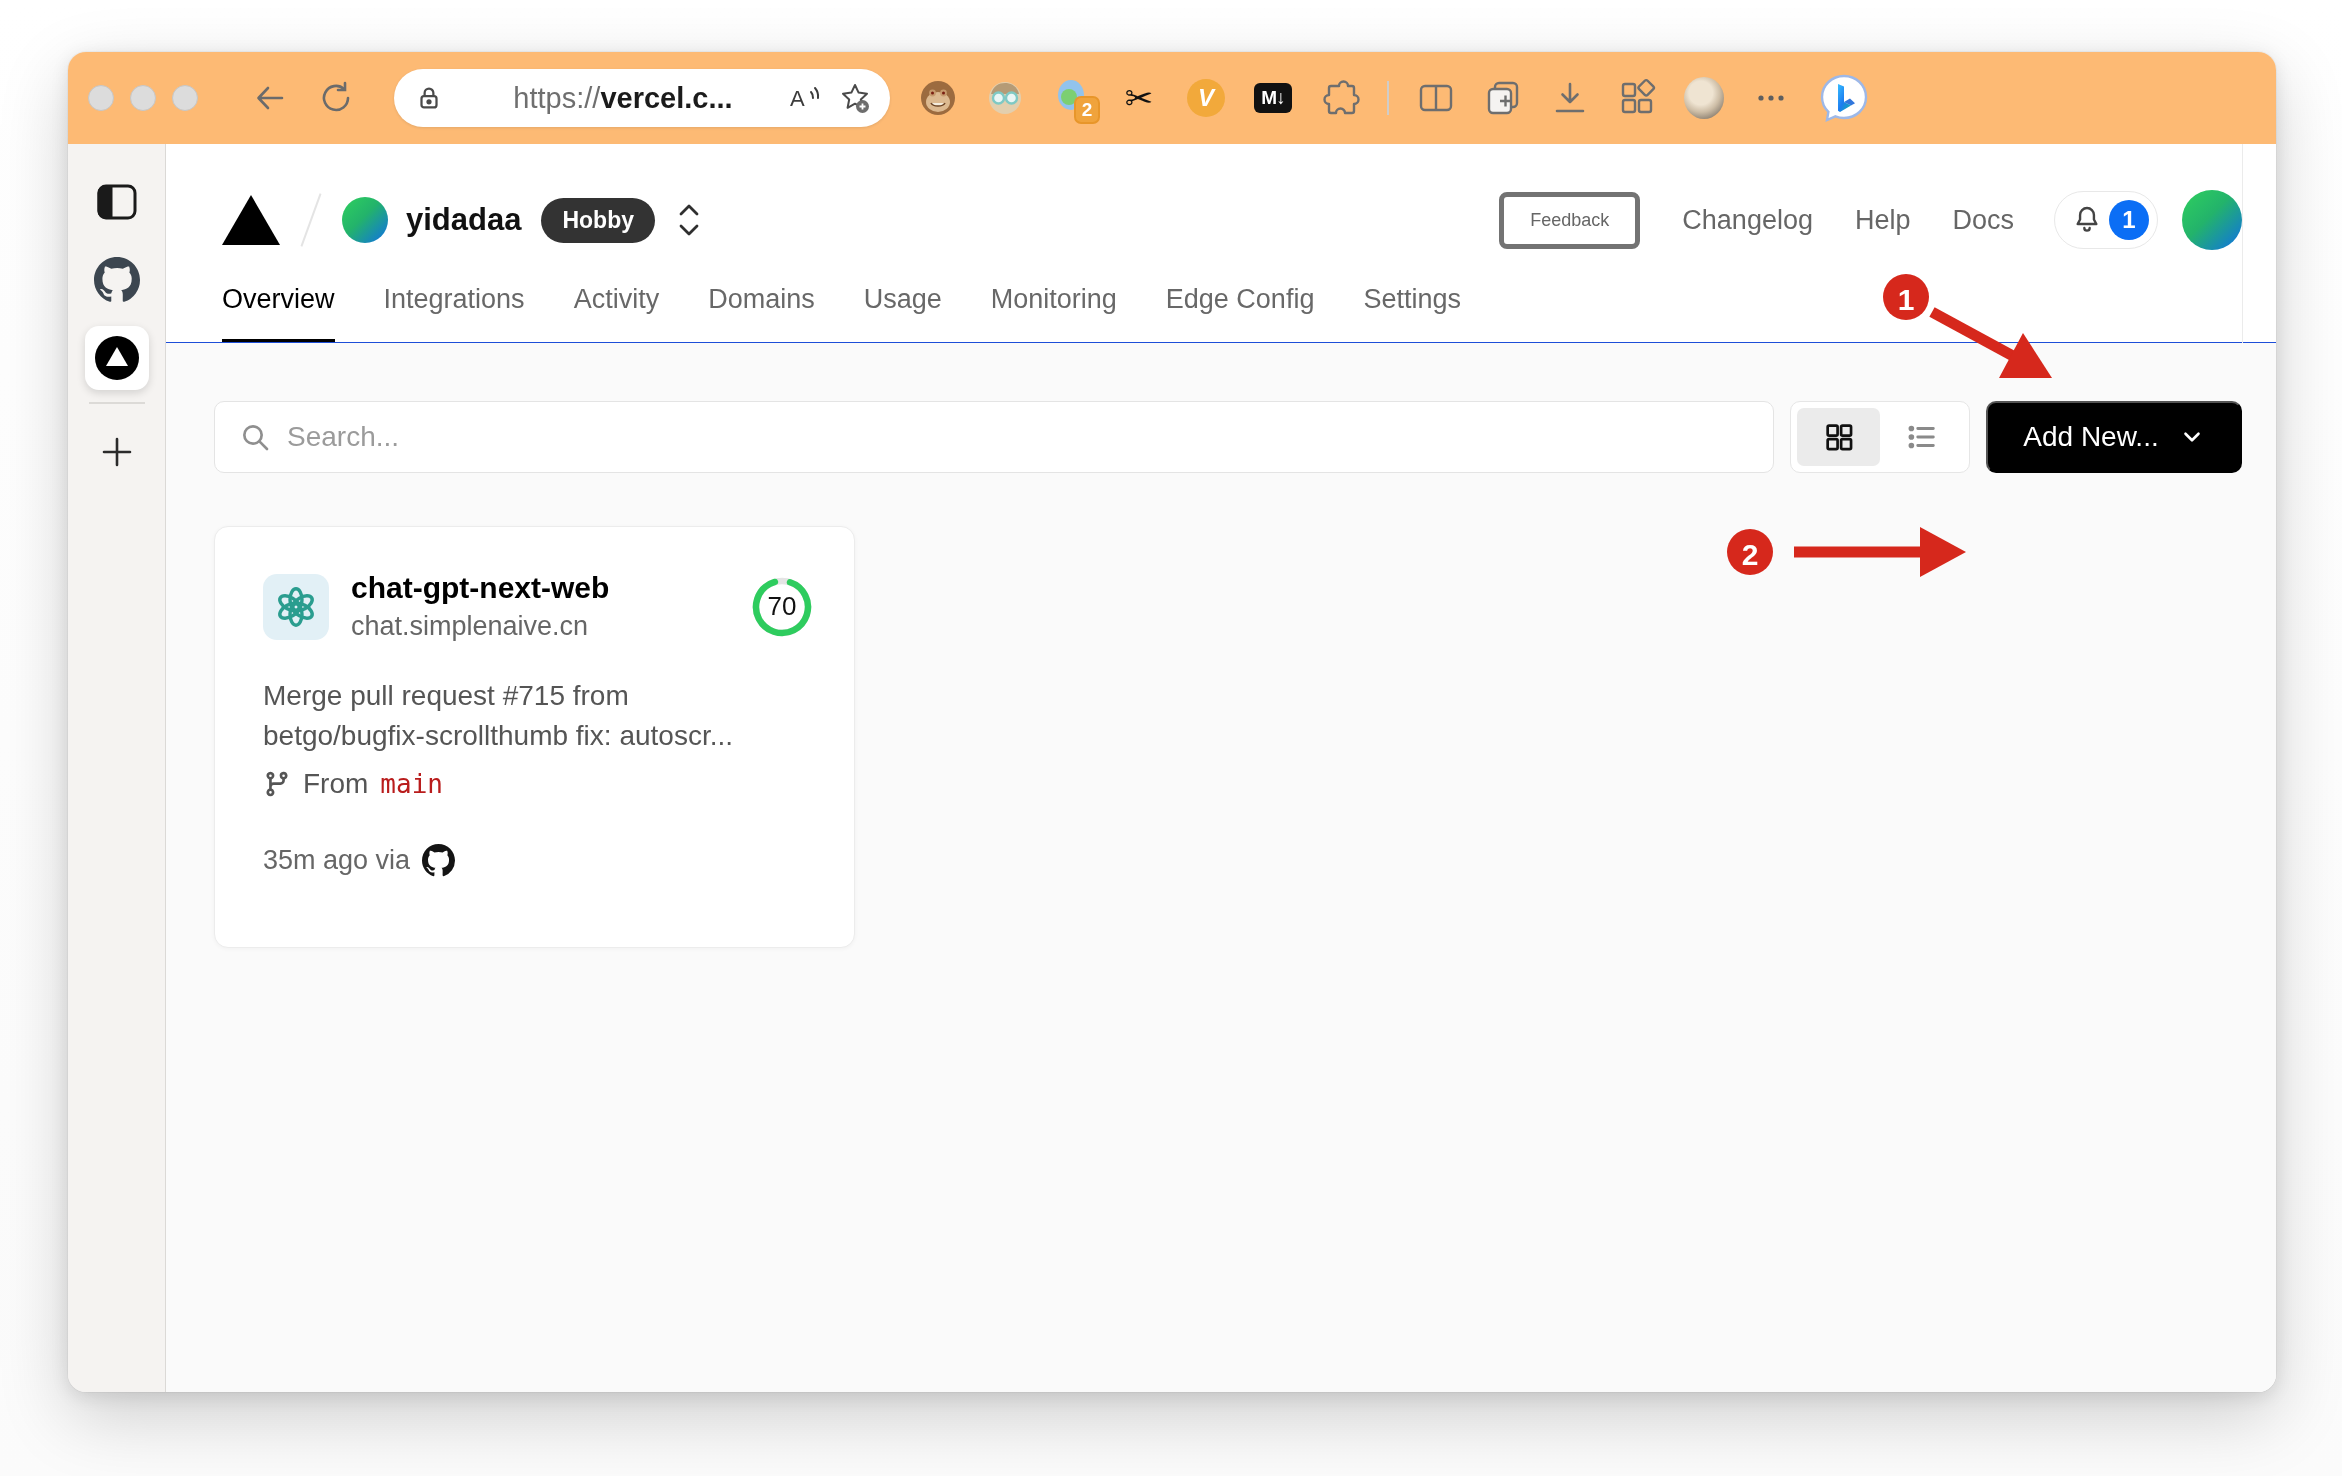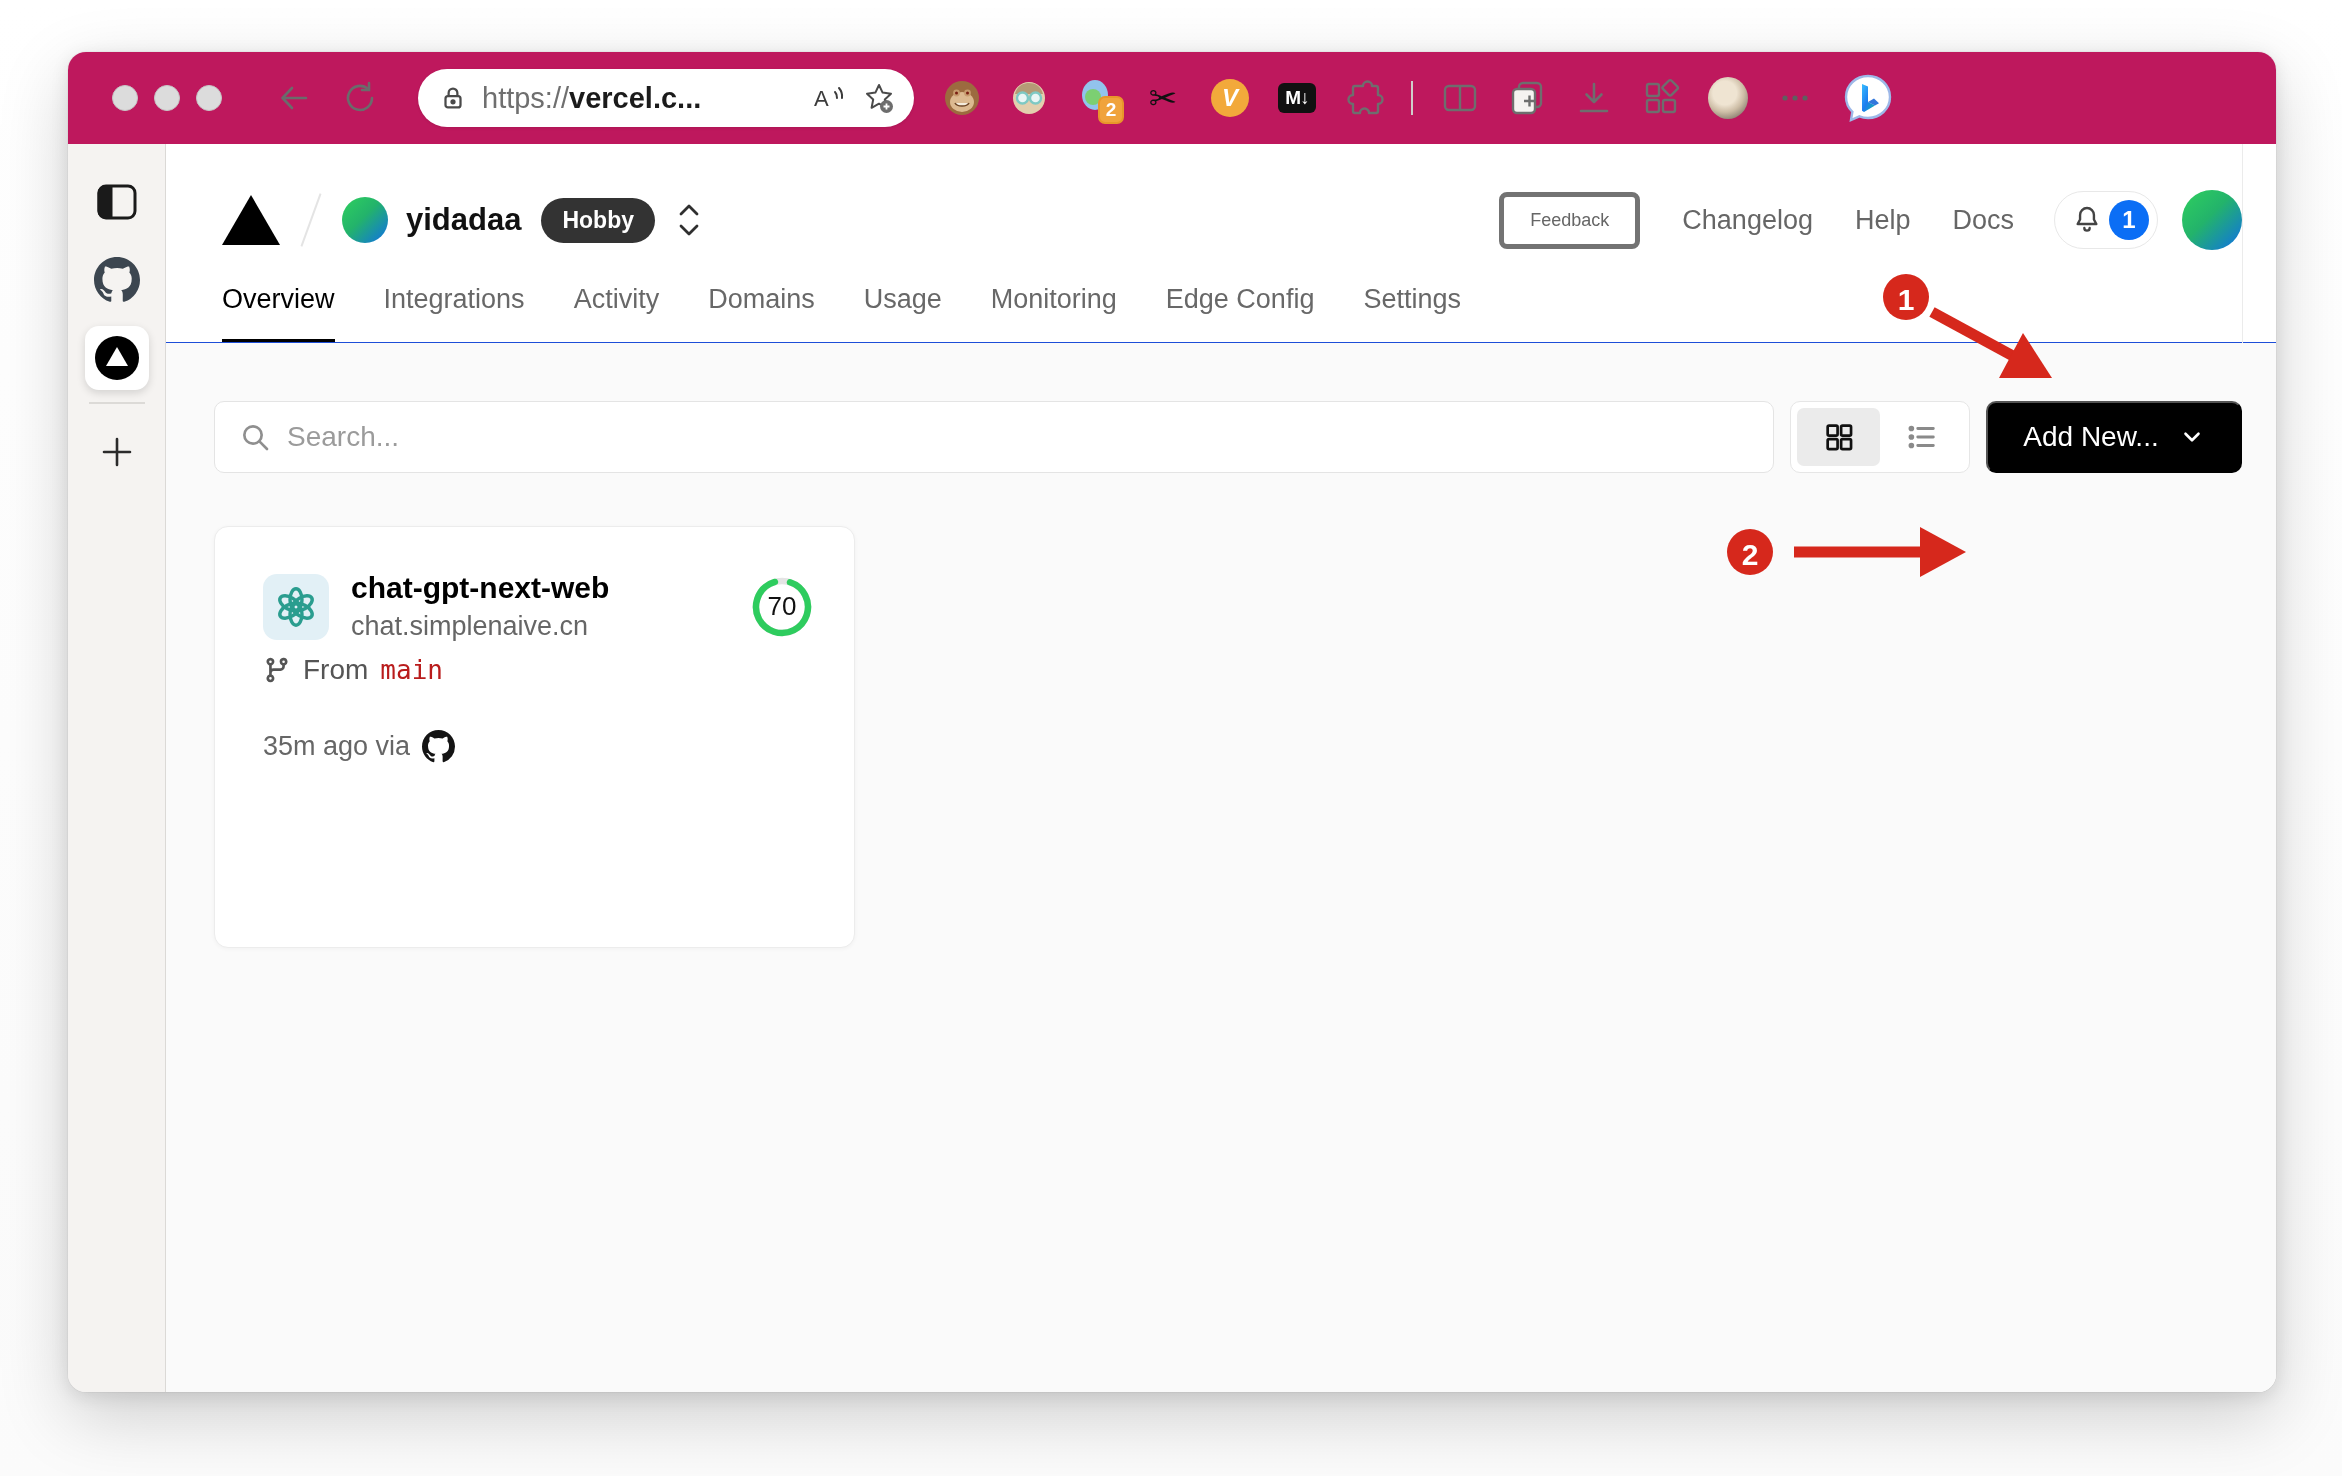--- a/index.html
+++ b/index.html
@@ -5,21 +5,21 @@
   * { margin:0; padding:0; box-sizing:border-box; }
   html,body { width:2342px; height:1476px; background:#fff; font-family:"Liberation Sans","DejaVu Sans",sans-serif; }
   .stage { position:relative; width:2342px; height:1476px; background:linear-gradient(180deg,#ffffff 0%,#fbfbfb 100%); overflow:hidden; }
 
   
   .window { position:absolute; left:68px; top:52px; width:2208px; height:1340px; background:#f5f3f1;
             border-radius:18px; overflow:hidden;
             box-shadow:0 24px 70px rgba(0,0,0,.18), 0 4px 18px rgba(0,0,0,.10), 0 0 0 1px rgba(0,0,0,.03); }
 
   
-  .chrome { height:92px; display:flex; align-items:center; padding:0 40px 0 44px; background:#be185d; }
+  .chrome { height:92px; display:flex; align-items:center; padding:0 40px 0 20px; background:#fdba74;text-align:center; }
   .lights { display:flex; gap:16px; }
   .light { width:26px; height:26px; border-radius:50%; background:#dcdcdc; border:1px solid #c6c6c6; }
   .navbtn { margin-left:52px; width:40px; height:40px; display:flex; align-items:center; justify-content:center; color:#6b6b6b; }
   .navbtn + .navbtn { margin-left:26px; }
   .urlbar { margin-left:38px; width:496px; height:58px; background:#fff; border-radius:29px;
             box-shadow:0 1px 3px rgba(0,0,0,.10); display:flex; align-items:center; padding:0 18px 0 20px; }
   .urltext { font-size:29px; color:#1b1b1b; margin-left:14px; white-space:nowrap; flex:1; }
   .urltext .proto { color:#6f6f6f; font-weight:400; }
   .urltext .host { font-weight:700; }
   .exts { display:flex; align-items:center; margin-left:28px; gap:27px; flex:1; }
@@ -387,20 +387,24 @@
               </div>
               <div class="ring">
                 <svg width="64" height="64" viewBox="0 0 64 64">
                   <circle cx="32" cy="32" r="26" fill="none" stroke="#e4e4e4" stroke-width="6.5"></circle>
                   <circle cx="32" cy="32" r="26" fill="none" stroke="#2ecc5e" stroke-width="6.5" stroke-linecap="round" stroke-dasharray="147 16.4" transform="rotate(-72 32 32)"></circle>
                 </svg>
                 <span class="ringnum">70</span>
               </div>
             </div>
 
+            <div class="commit">
+              <div>Merge pull request #715 from</div>
+              <div>betgo/bugfix-scrollthumb fix: autoscr...</div>
+            </div>
 
             <div class="branchrow">
               <span class="ic">
                 <svg width="28" height="28" viewBox="0 0 16 16" fill="#555">
                     <path d="M9.5 3.25a2.25 2.25 0 1 1 3 2.122V6A2.5 2.5 0 0 1 10 8.5H6a1 1 0 0 0-1 1v1.128a2.251 2.251 0 1 1-1.5 0V5.372a2.25 2.25 0 1 1 1.5 0v1.836A2.493 2.493 0 0 1 6 7h4a1 1 0 0 0 1-1v-.628A2.25 2.25 0 0 1 9.5 3.25Zm-6 0a.75.75 0 1 0 1.5 0 .75.75 0 0 0-1.5 0Zm8.25-.75a.75.75 0 1 0 0 1.5.75.75 0 0 0 0-1.5ZM4.25 12a.75.75 0 1 0 0 1.5.75.75 0 0 0 0-1.5Z"></path>
                   </svg>
               </span>
               <span>From</span>
               <span class="branchname">main</span>
             </div>

